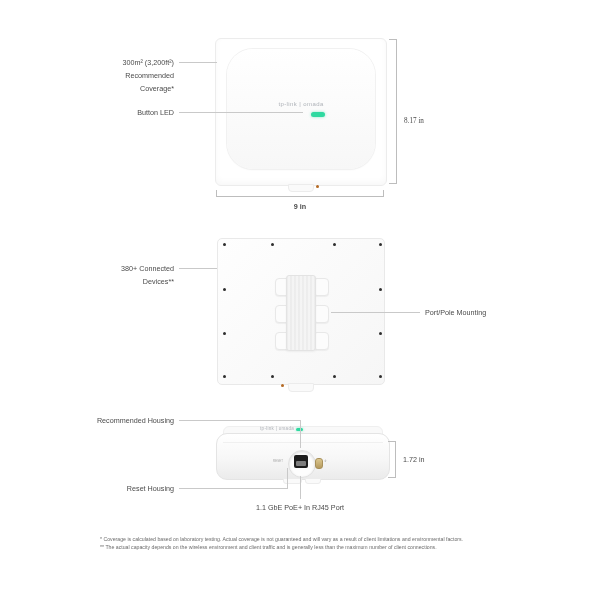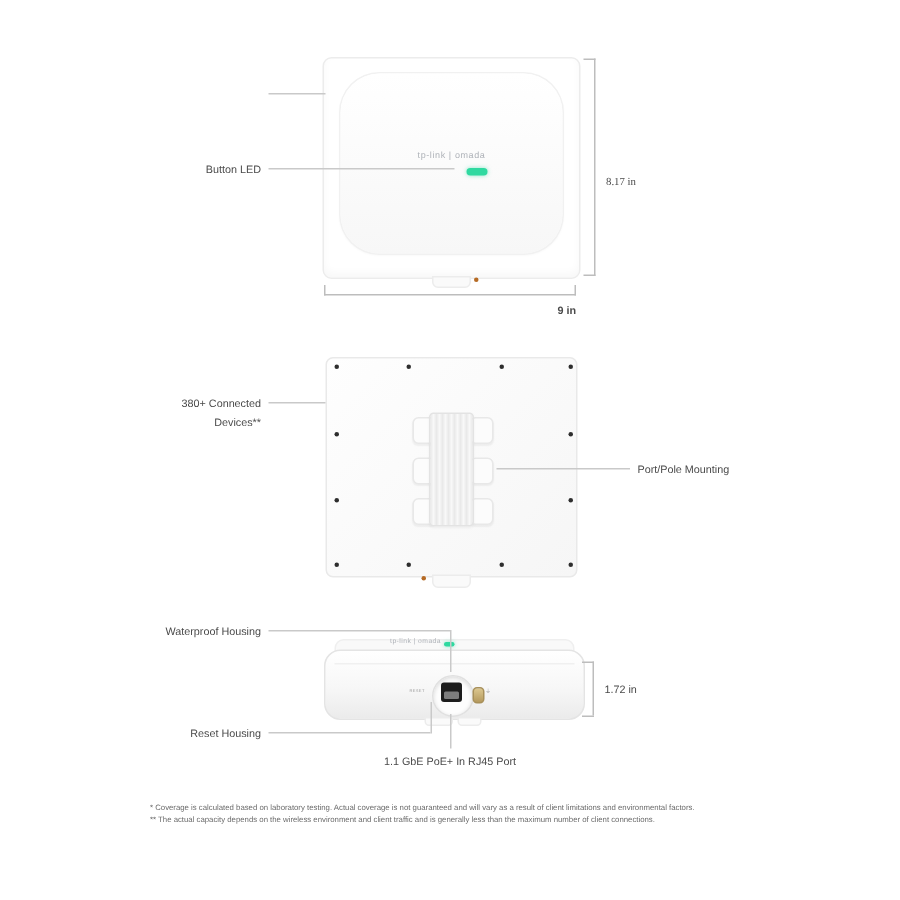--- a/index.html
+++ b/index.html
@@ -51,34 +51,37 @@
 
   <div class="abs dev-front" style="left:215px;top:38px;width:170px;height:146px;">
     <div class="front-panel">
       <div class="abs logo" style="top:52px;left:0;">tp-link | omada</div>
       <div class="abs led" style="left:84px;top:63px;width:14px;height:5px;"></div>
     </div>
   </div>
   <div class="abs gland" style="left:288px;top:184px;width:24px;height:6px;border-radius:0 0 4px 4px;"></div>
   <div class="abs dot-orange" style="left:316px;top:185px;"></div>
 
+  <div class="abs label" style="right:426px;top:56px;">300m² (3,200ft²)
+Recommended
+Coverage*</div>
   <div class="abs hline" style="left:179px;top:62px;width:38px;"></div>
 
   <div class="abs label" style="right:426px;top:106px;">Button LED</div>
   <div class="abs hline" style="left:179px;top:112px;width:124px;"></div>
 
   <div class="abs tick-v" style="left:396px;top:39px;height:145px;"></div>
   <div class="abs tick-h" style="left:389px;top:39px;width:8px;"></div>
   <div class="abs tick-h" style="left:389px;top:183px;width:8px;"></div>
   <div class="abs dim" style="left:404px;top:117px;font-family:Liberation Serif, serif;">8.17 in</div>
 
   <div class="abs tick-h" style="left:216px;top:196px;width:168px;"></div>
   <div class="abs tick-v" style="left:216px;top:190px;height:7px;"></div>
   <div class="abs tick-v" style="left:383px;top:190px;height:7px;"></div>
-  <div class="abs dim" style="left:216px;top:202px;width:168px;text-align:right;font-weight:bold;">9 in</div>
+  <div class="abs dim" style="left:216px;top:202px;width:168px;text-align:center;font-weight:bold;">9 in</div>
 
   <div class="abs dev-back" style="left:217px;top:238px;width:166px;height:145px;">
 
     <div class="screw" style="left:5px;top:4px;"></div>
     <div class="screw" style="left:53px;top:4px;"></div>
     <div class="screw" style="left:115px;top:4px;"></div>
     <div class="screw" style="left:161px;top:4px;"></div>
     <div class="screw" style="left:5px;top:49px;"></div>
     <div class="screw" style="left:161px;top:49px;"></div>
     <div class="screw" style="left:5px;top:93px;"></div>
@@ -116,21 +119,21 @@
     <div class="abs collar" style="left:71px;top:16px;width:26px;height:26px;"></div>
     <div class="abs rj45" style="left:77px;top:21px;width:14px;height:13px;">
         <div class="rj45-inner"></div>
       </div>
     <div class="abs gold" style="left:98px;top:24px;width:6px;height:9px;"></div>
     <div class="abs" style="left:107px;top:23px;font-size:7px;color:#9a9a9a;transform:scale(0.55);transform-origin:left center;">⏚</div>
   </div>
   <div class="abs gland" style="left:283px;top:478px;width:17px;height:4px;border-radius:0 0 3px 3px;"></div>
   <div class="abs gland" style="left:305px;top:478px;width:14px;height:4px;border-radius:0 0 3px 3px;"></div>
 
-  <div class="abs label" style="right:426px;top:414px;">Waterproof Housing</div>
+  <div class="abs label" style="right:426px;top:414px;">Recommended Housing</div>
   <div class="abs hline" style="left:179px;top:420px;width:121px;"></div>
   <div class="abs vline" style="left:300px;top:420px;height:28px;"></div>
 
   <div class="abs label" style="right:426px;top:482px;">Reset Housing</div>
   <div class="abs hline" style="left:179px;top:488px;width:108px;"></div>
   <div class="abs vline" style="left:287px;top:468px;height:21px;"></div>
 
   <div class="abs vline" style="left:300px;top:476px;height:23px;"></div>
   <div class="abs dim" style="left:228px;top:503px;width:144px;text-align:center;">1.1 GbE PoE+ In RJ45 Port</div>
 

